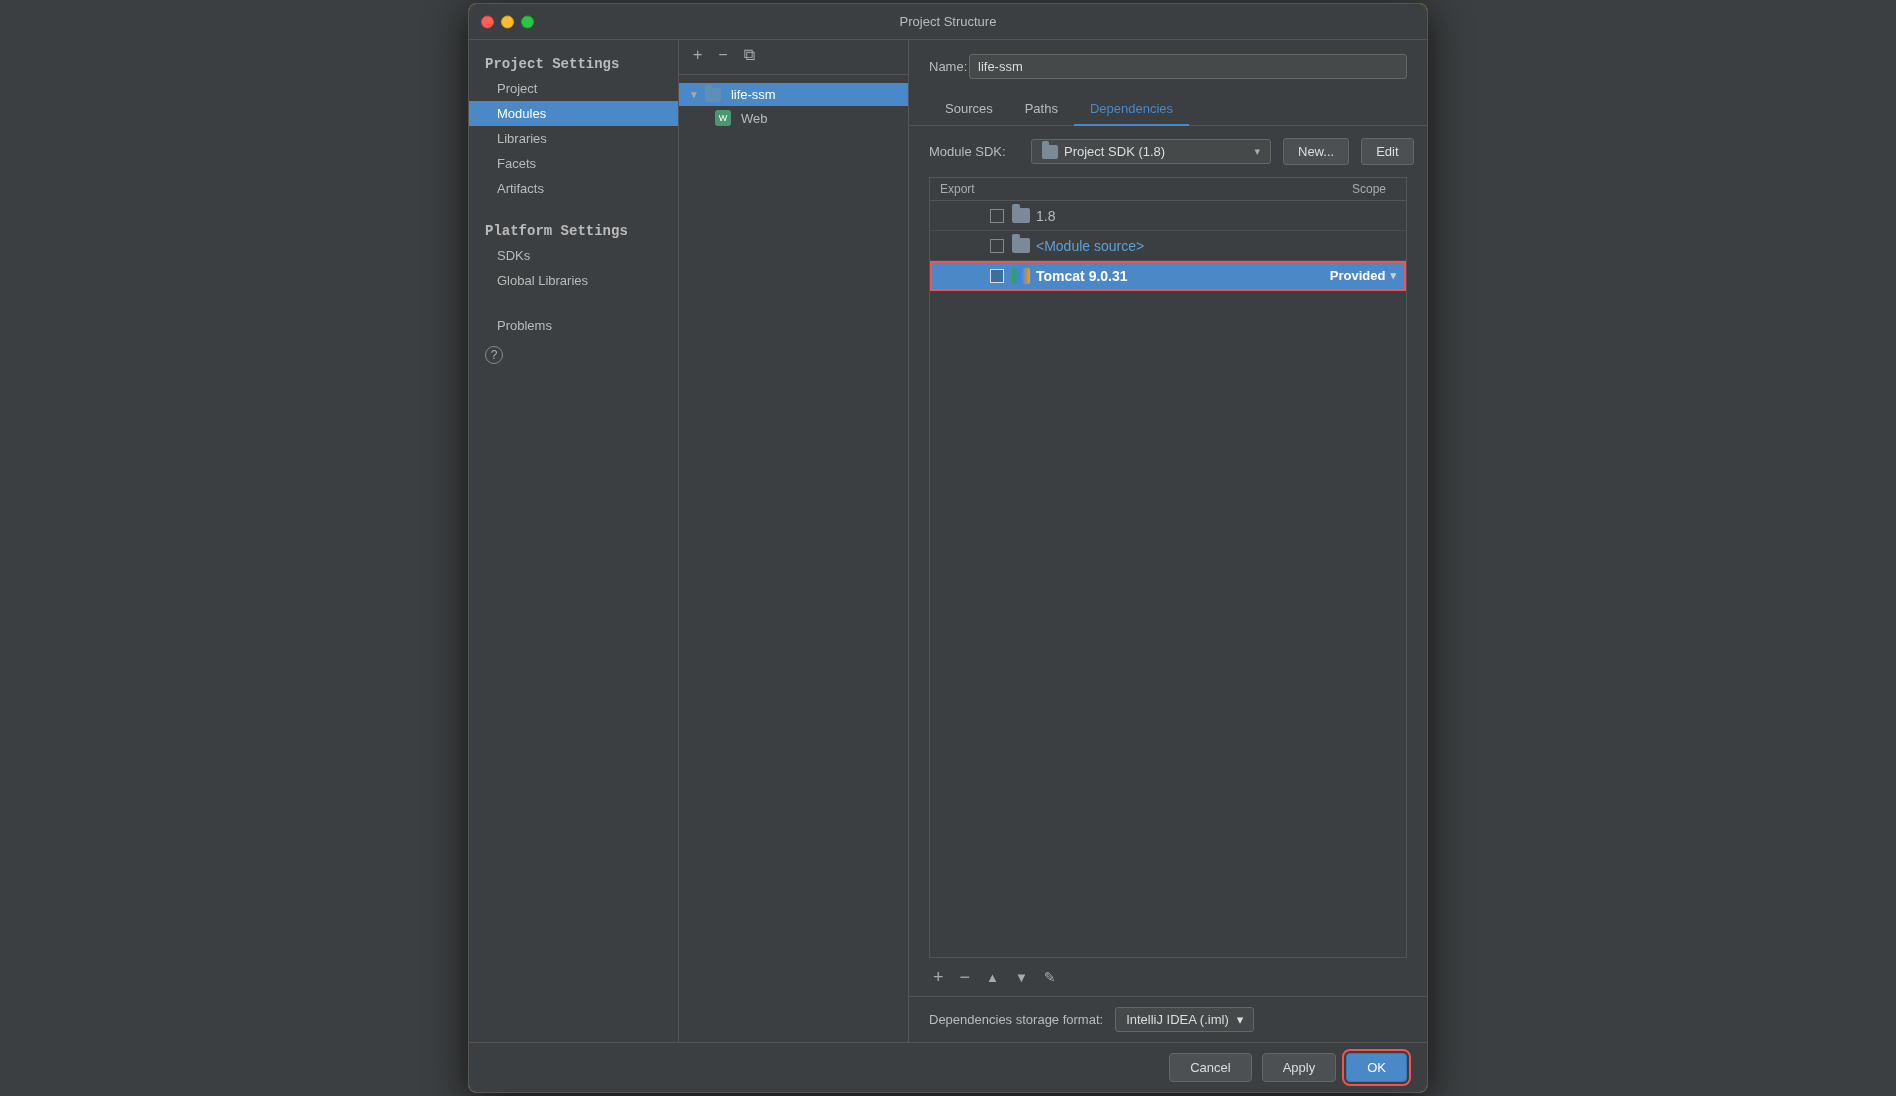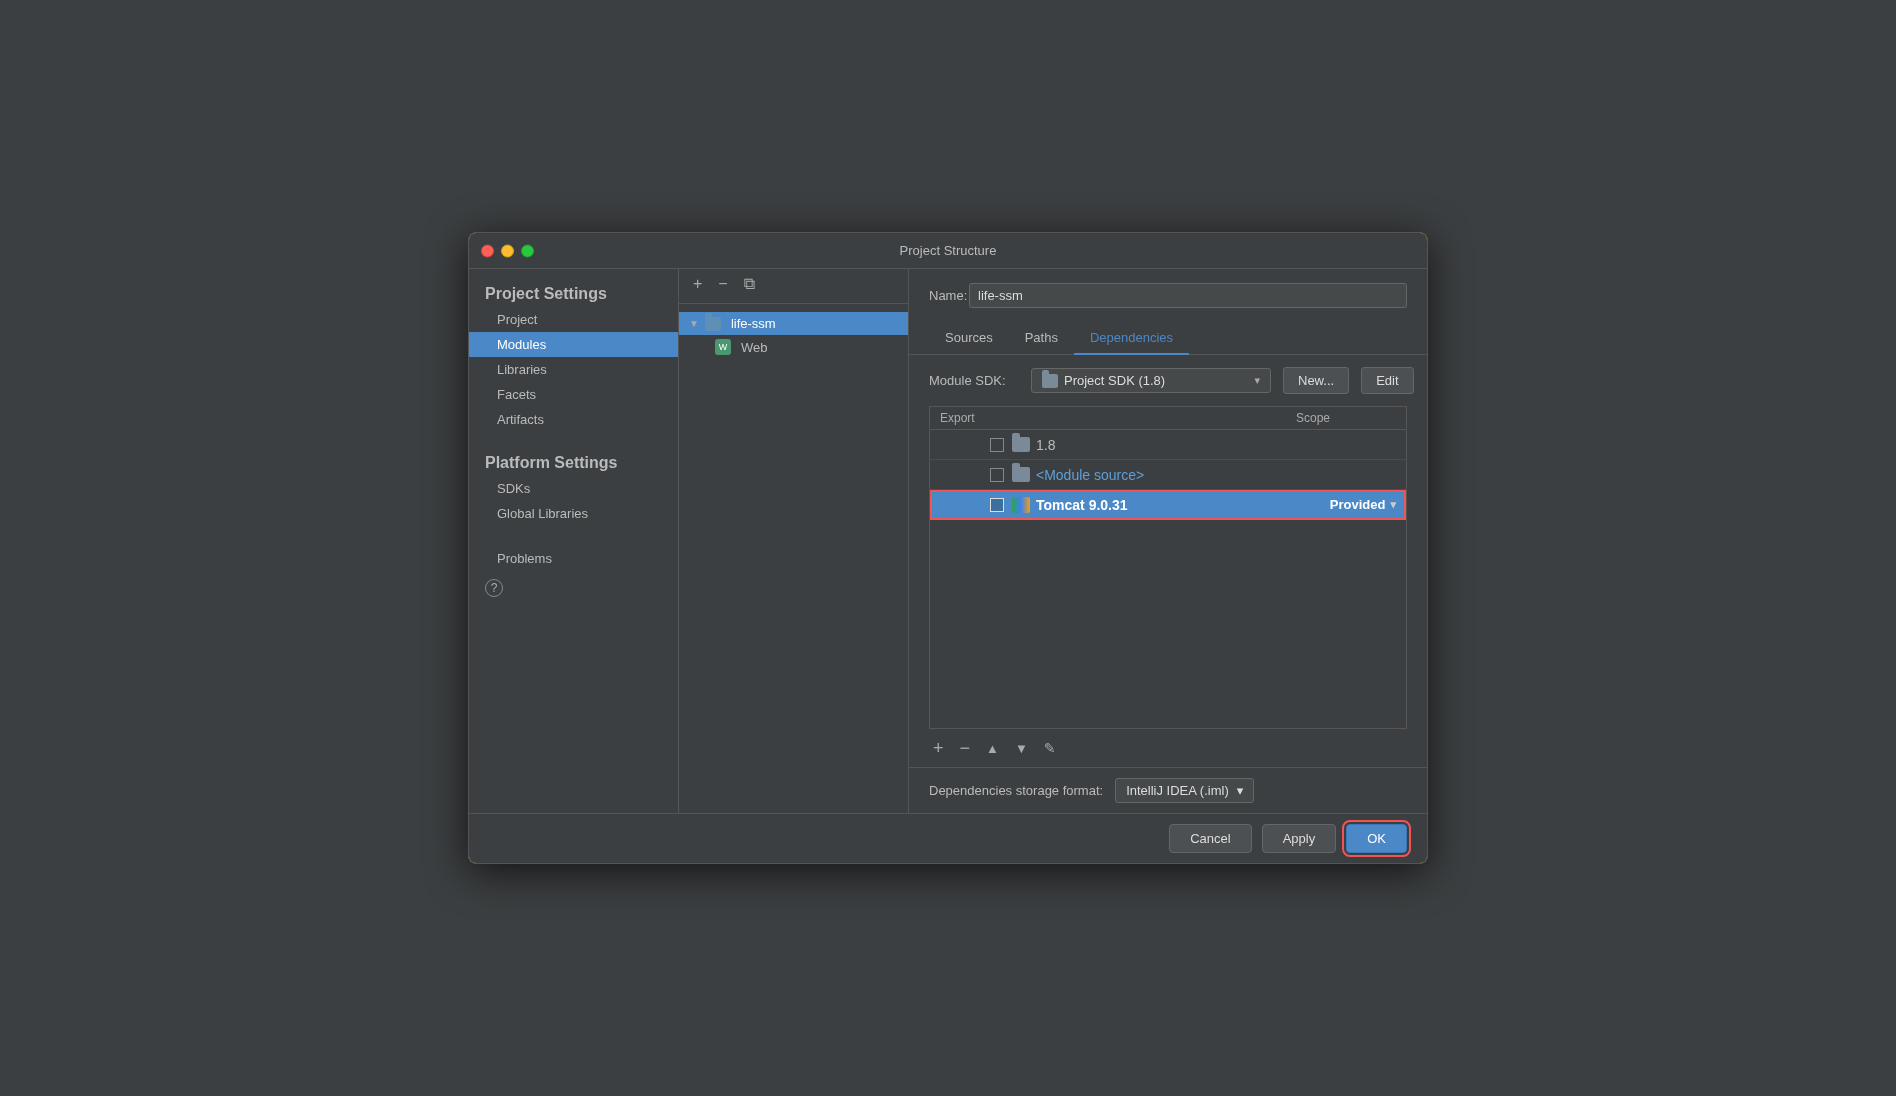--- a/index.html
+++ b/index.html
@@ -9,21 +9,21 @@
       font-size: 13px;
       color: #bbbbbb;
       display: flex;
       justify-content: center;
       align-items: center;
       width: 1896px;
       height: 1096px;
     }
     .dialog {
       width: 960px;
-      height: 632px;
+      height: 1090px;
       background: #eab308;
       border-radius: 8px;
       box-shadow: 0 8px 40px rgba(0,0,0,0.7);
       display: flex;
       flex-direction: column;
       overflow: hidden;
       border: 1px solid #555;
     }
     .title-bar {
       background: #3c3f41;
@@ -59,22 +59,23 @@
     .sidebar {
       width: 210px;
       background: #3c3f41;
       padding: 10px 0;
       border-right: 1px solid #555;
       flex-shrink: 0;
     }
     .sidebar-section-label {
       color: #bbbbbb;
       font-weight: bold;
-      font-size: 16px;
+      font-size: 14px;
       padding: 6px 16px 4px 16px;
+      font-family: Liberation Mono, monospace;
     }
     .sidebar-item {
       padding: 5px 16px 5px 28px;
       cursor: pointer;
       color: #bbbbbb;
       font-size: 13px;
     }
     .sidebar-item.active {
       background: #4a88c7;
       color: #ffffff;
@@ -256,21 +257,21 @@
       background: #3c3f41;
     }
     .dep-table-header {
       display: flex;
       background: #3c3f41;
       border-bottom: 1px solid #555;
       padding: 4px 10px;
     }
     .dep-col-export { width: 60px; color: #aaa; font-size: 12px; }
     .dep-col-name { flex: 1; color: #aaa; font-size: 12px; }
-    .dep-col-scope { width: 100px; color: #aaa; font-size: 12px; text-align: left; padding-right: 10px; }
+    .dep-col-scope { width: 100px; color: #aaa; font-size: 12px; text-align: right; padding-right: 10px; }
     .dep-row {
       display: flex;
       align-items: center;
       padding: 5px 10px;
       min-height: 30px;
       border-bottom: 1px solid #4a4d4f;
     }
     .dep-row.selected {
       background: #4a88c7;
       color: #fff;

